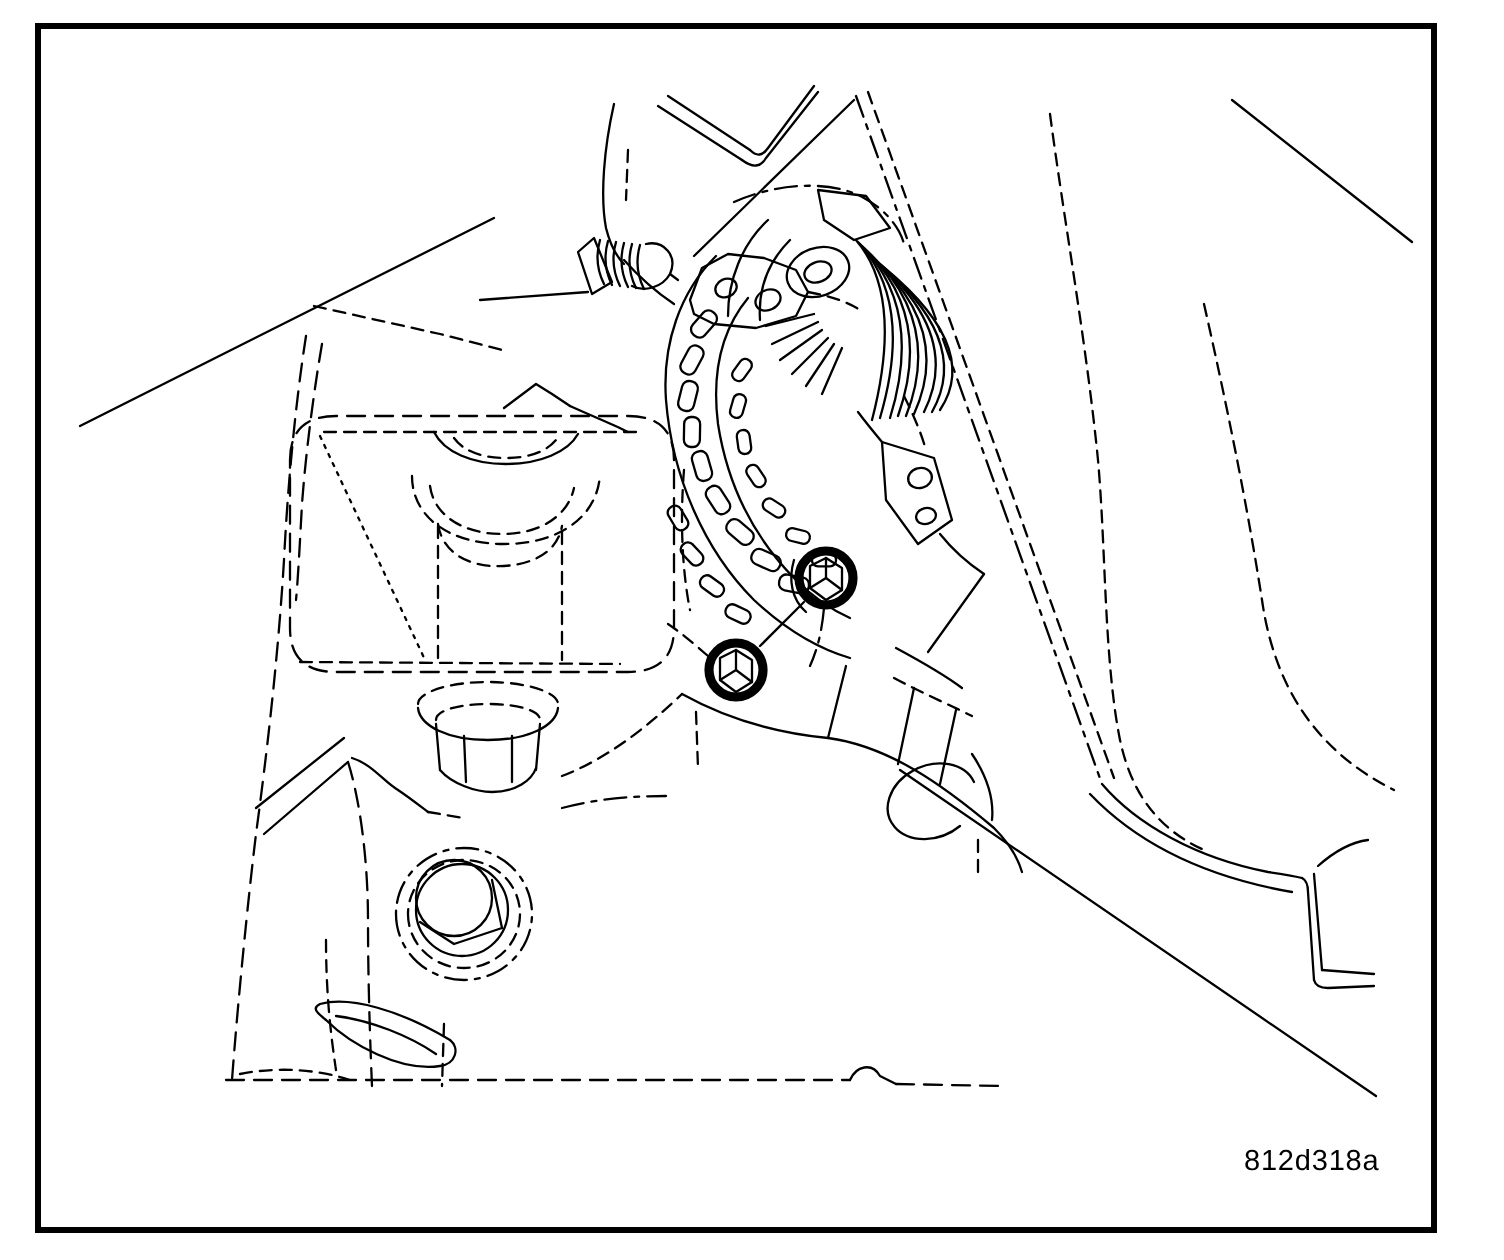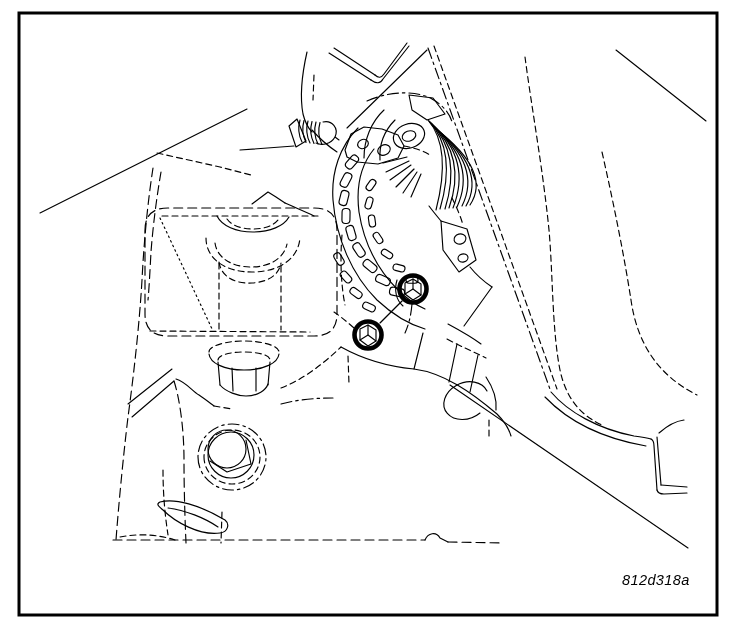--- a/index.html
+++ b/index.html
@@ -2,21 +2,20 @@
 <html><head>
 <meta charset="utf-8">
 <style>
   html,body{margin:0;padding:0;background:#ffffff;}
   .page{
     position:relative;
     width:752px;height:630px;
     background:#ffffff;
     font-family:"Liberation Sans", sans-serif;
     overflow:hidden;
-    font-style:italic;
   }
   svg{display:block;}
   .ln{stroke:#000;fill:none;stroke-width:1.15;stroke-linecap:round;stroke-linejoin:round;}
   .d1{stroke-dasharray:9,5;}
   .d2{stroke-dasharray:6,4;}
   .dd{stroke-dasharray:11,4,2.5,4;}
   .dot{stroke-dasharray:1.6,3.4;}
   .bold{stroke:#000;fill:none;stroke-width:4.6;}
   .frame{stroke:#000;fill:none;stroke-width:3;}
   .code-text{

